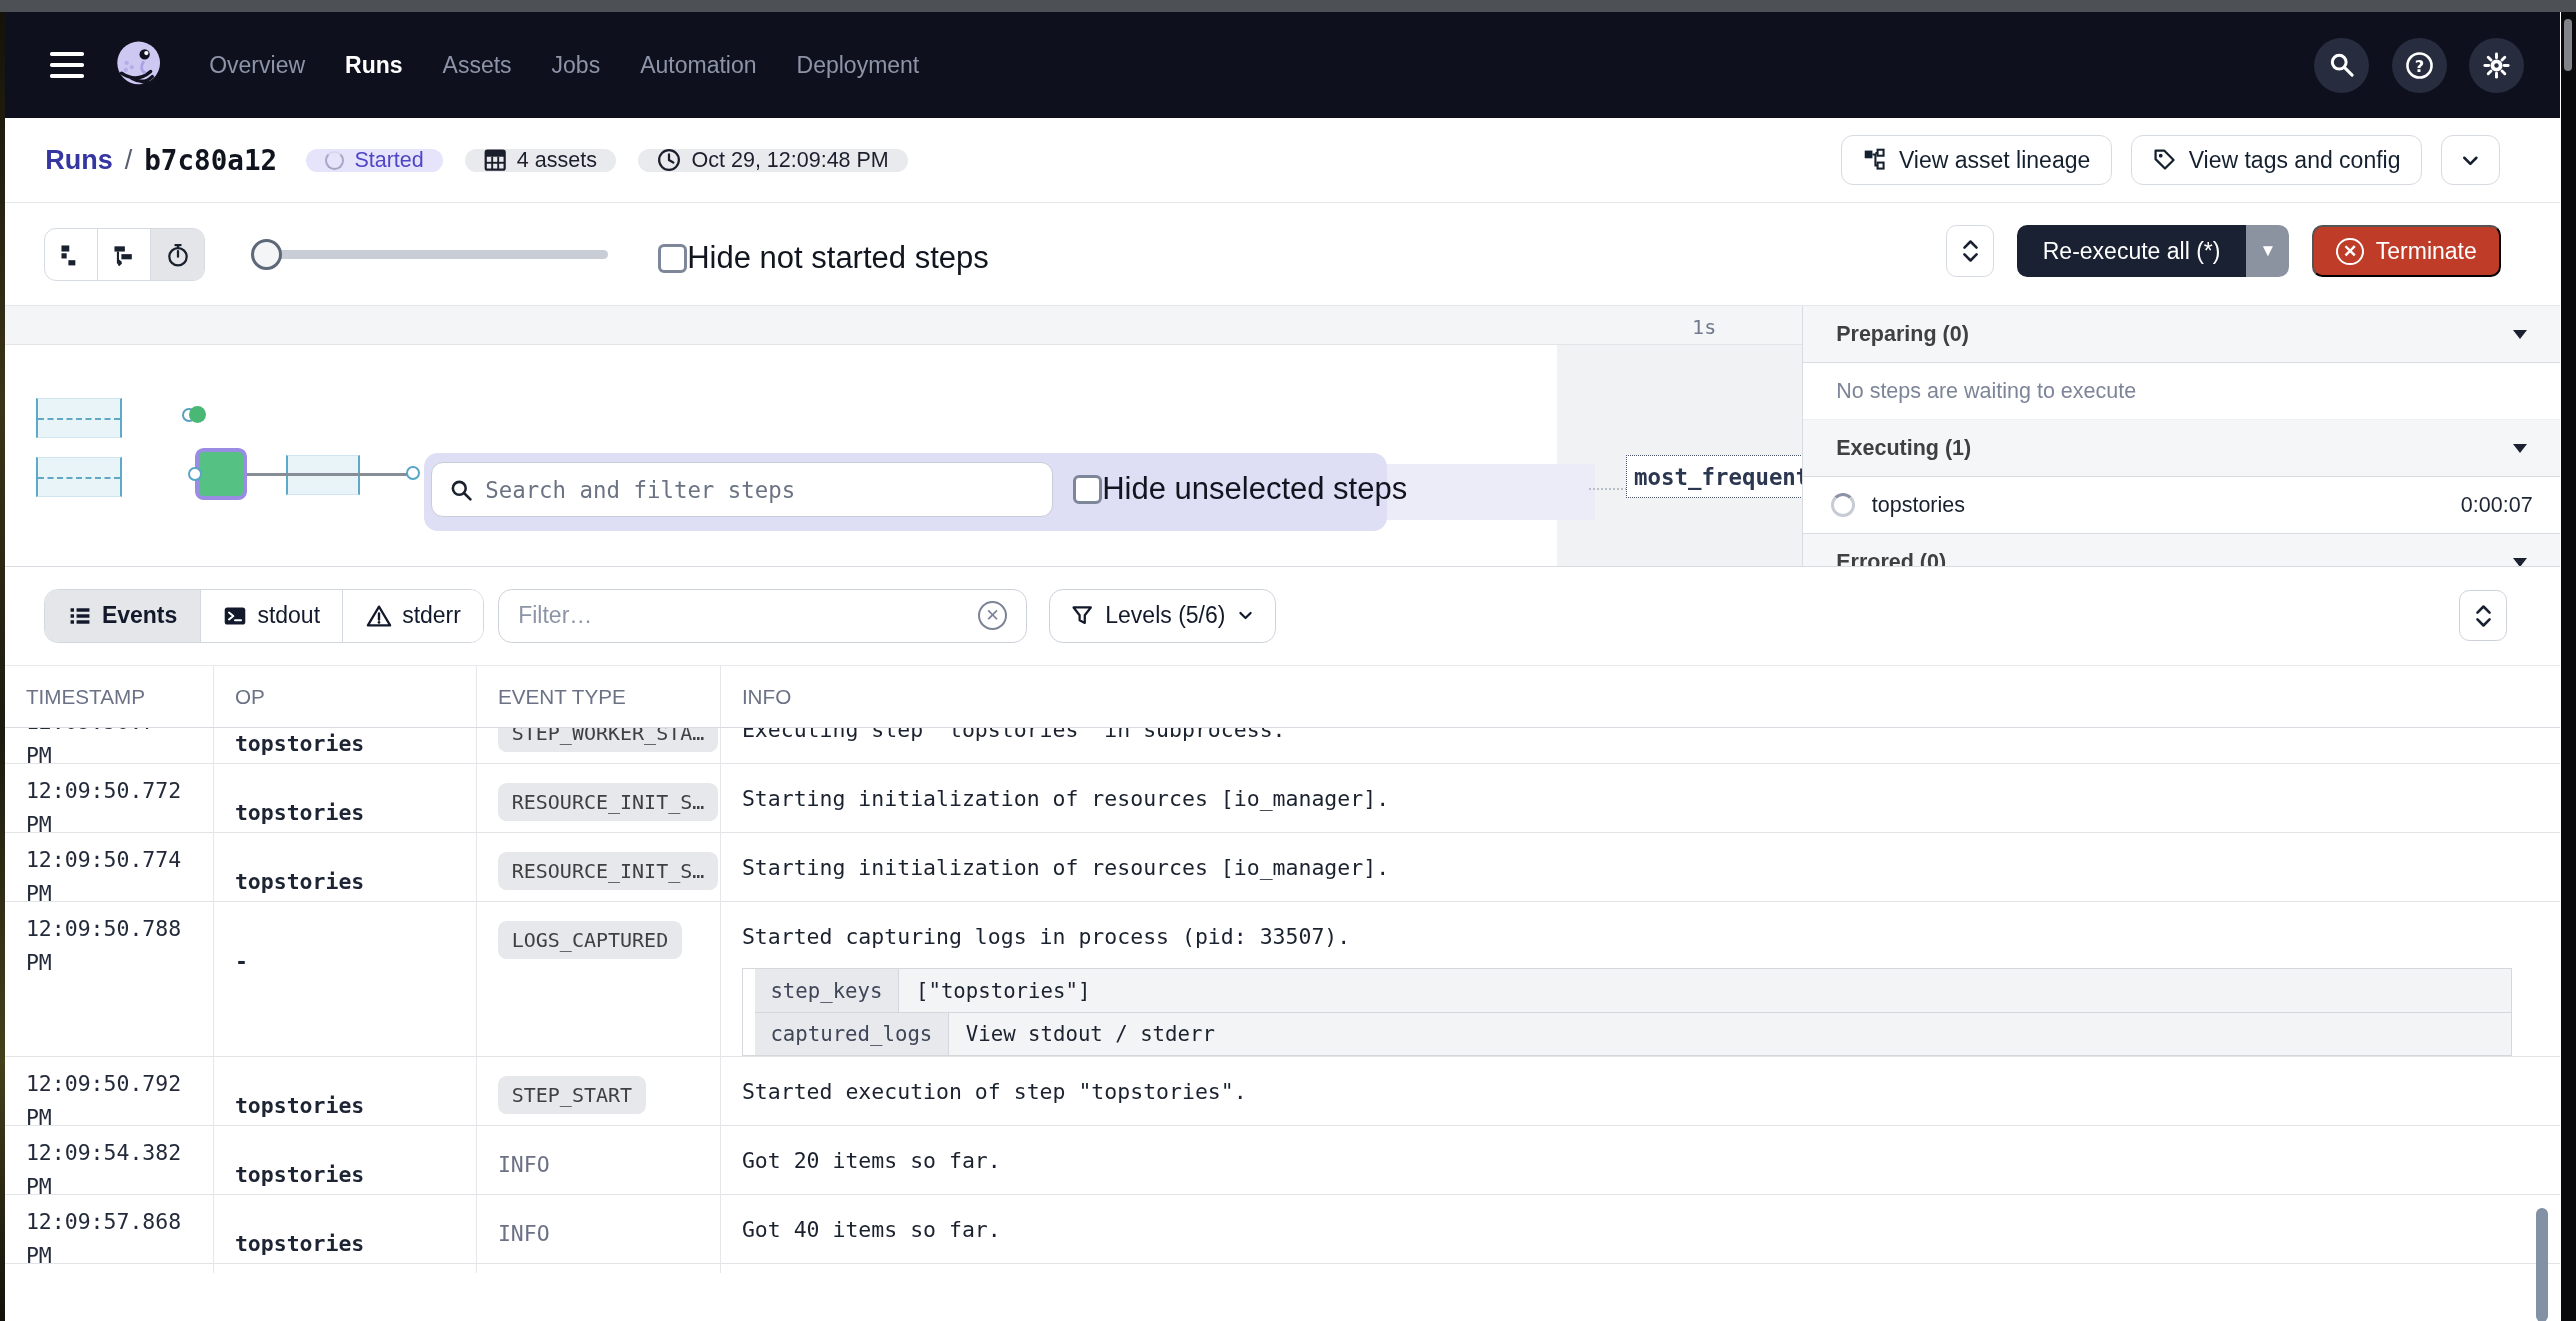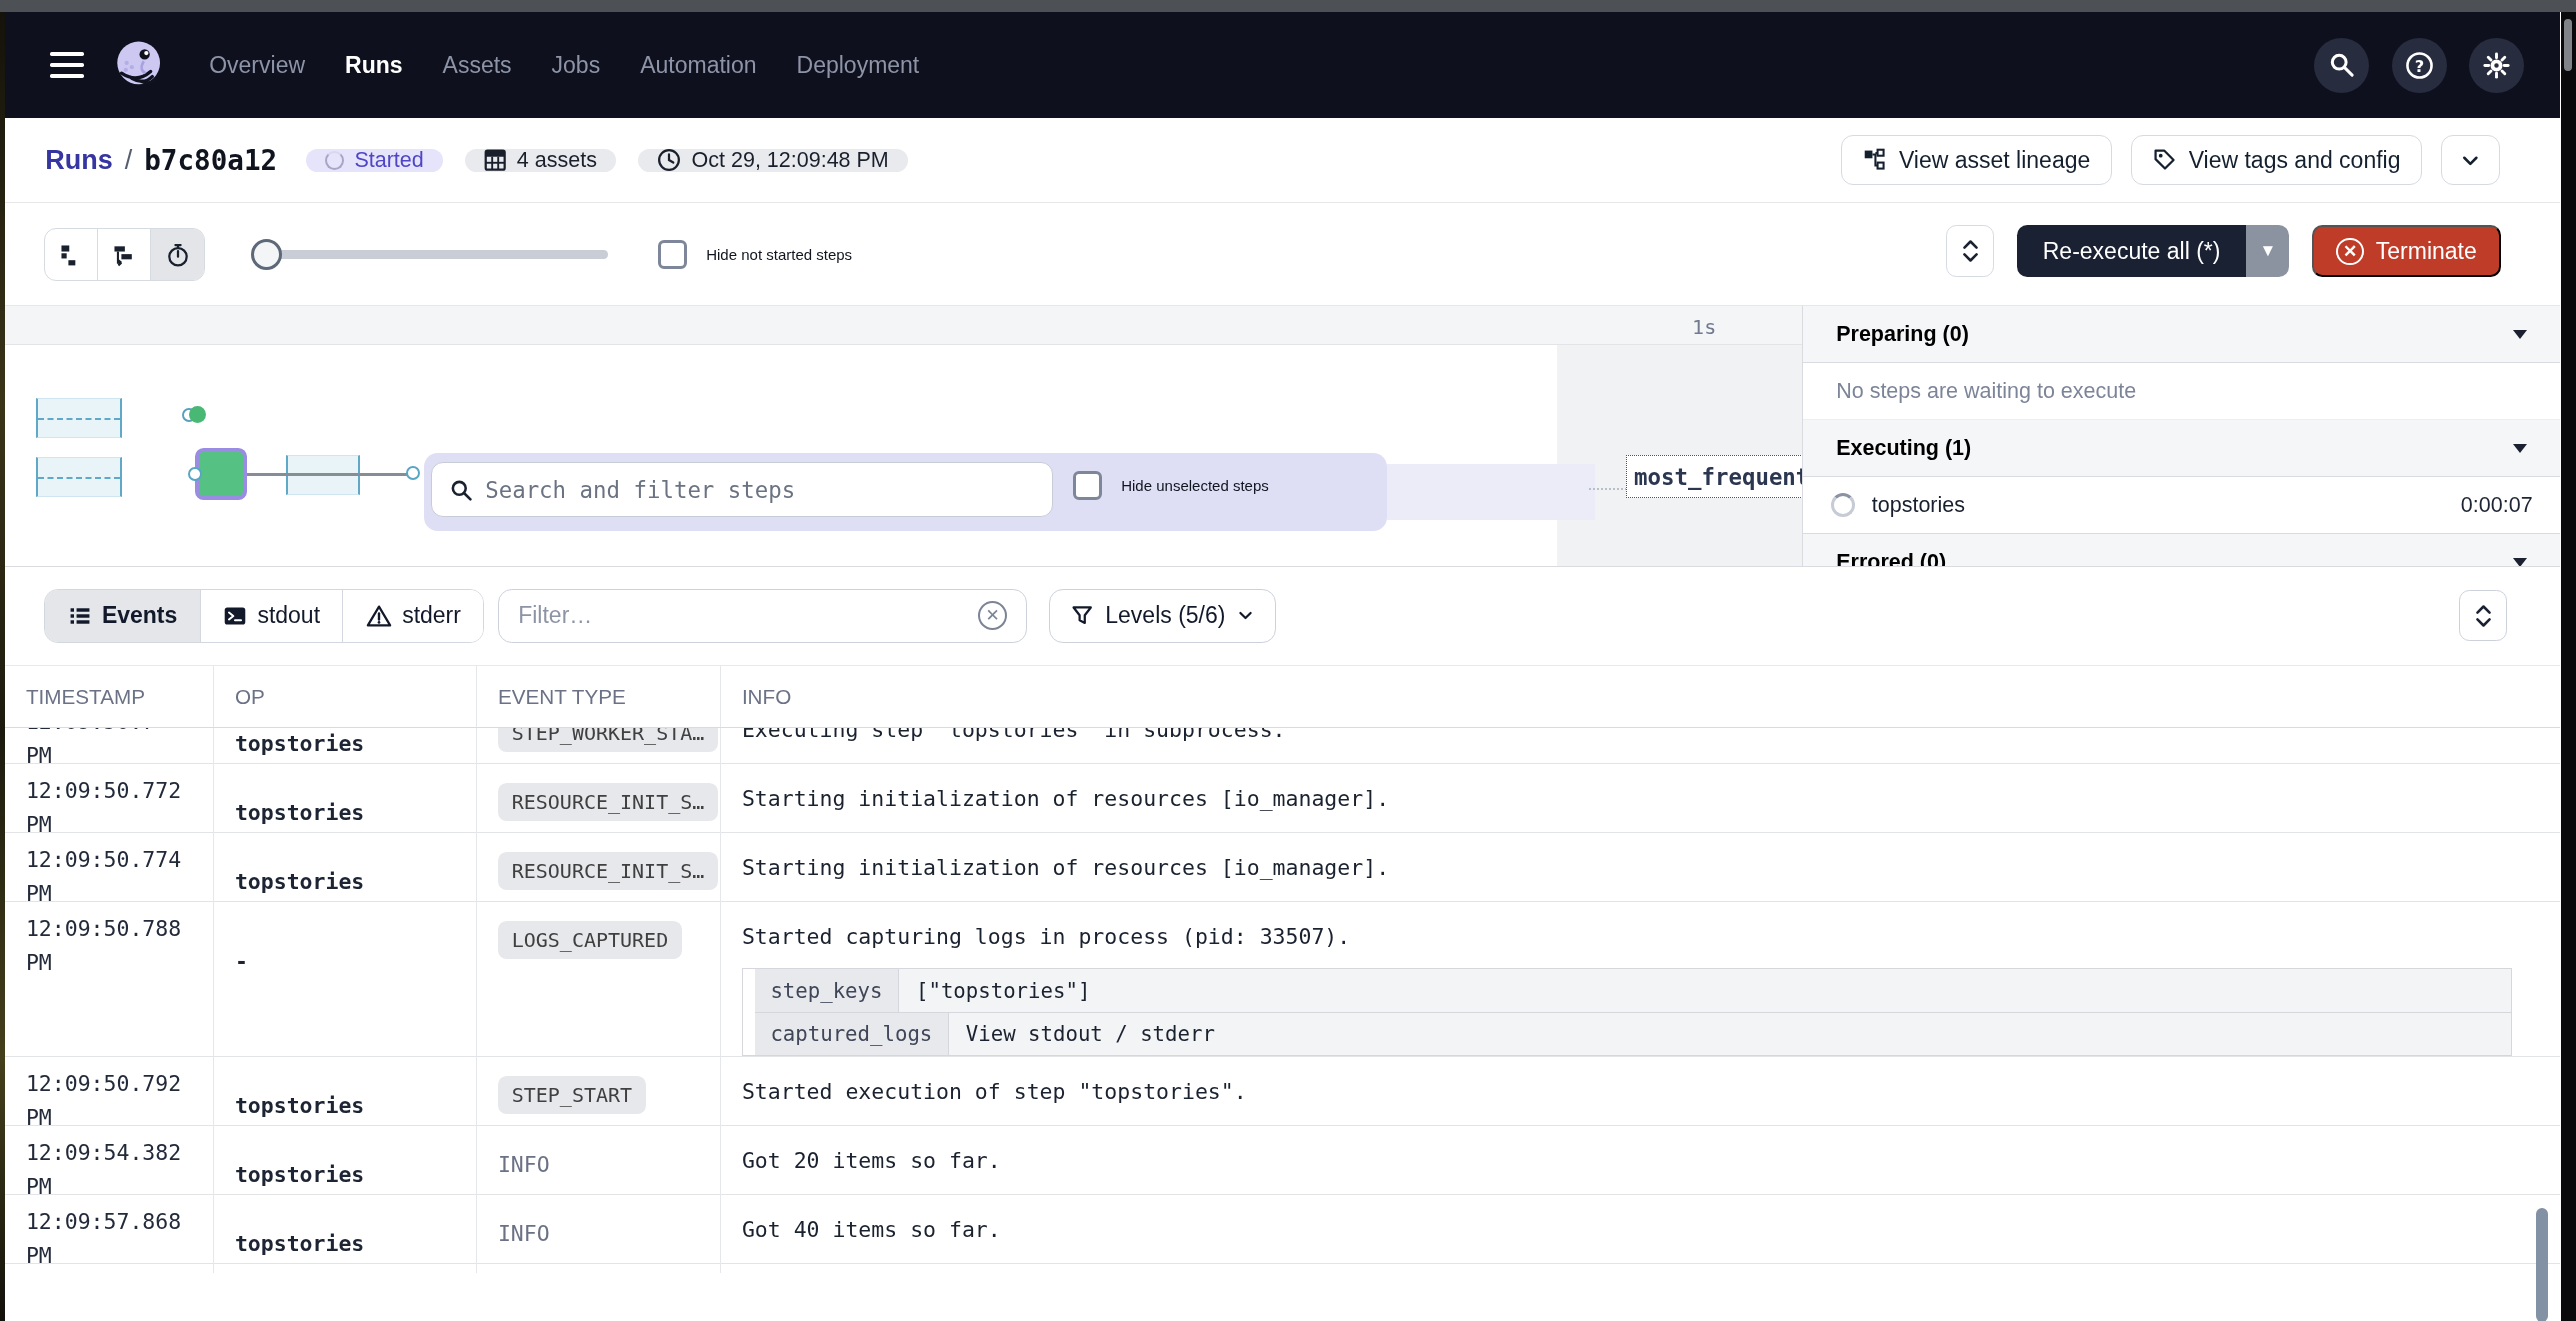--- a/index.html
+++ b/index.html
@@ -50,21 +50,21 @@
                  border-bottom:0.9px solid #e6e7ea; }
   .seg-group { position:absolute; left:39px; top:25px; height:53px; display:flex;
                border:1.7px solid #d6dae1; border-radius:12px; overflow:hidden; background:#fff; }
   .seg { width:53px; display:flex; align-items:center; justify-content:center; cursor:pointer; border-right:1.7px solid #d6dae1; color:#19202e; }
   .seg:last-child { border-right:none; }
   .seg.active { background:#e3e5e9; }
   .slider { position:absolute; left:247px; top:47px; width:356px; height:8.6px; border-radius:4.3px; background:#c9ced6; cursor:pointer; }
   .slider-knob { position:absolute; left:-1.7px; top:-11.2px; width:31px; height:31px; border-radius:50%;
                  background:#f4f5f7; border:3.4px solid #5d6878; }
   .checkbox { width:29px; height:29px; border:3.4px solid #7e8799; border-radius:6px; background:#fff; cursor:pointer; flex:none; }
-  .chk-row { position:absolute; display:flex; align-items:center; gap:19px; font-size:15px; color:#10151f; }
+  .chk-row { position:absolute; display:flex; align-items:center; font-size:31px; color:#10151f; }
   .chk-hide-notstarted { left:653px; top:37px; }
   .tb-right { position:absolute; right:59px; top:22.4px; display:flex; gap:22.4px; align-items:flex-start;margin-left:24px; }
   .updown-btn { width:48px; height:52px; border:1.7px solid #d6dae1; border-radius:10.3px; background:#fff;
                 display:flex; align-items:center; justify-content:center; cursor:pointer; }
   .reexec { display:flex; cursor:pointer; }
   .reexec-main { height:52px; background:#1a2133; color:#fff; font-size:23px; display:flex; align-items:center;
                  padding:0 26px; border-radius:10.3px 0 0 10.3px; }
   .reexec-arrow { width:43px; height:52px; background:#8b93a0; border-radius:0 10.3px 10.3px 0;
                   display:flex; align-items:center; justify-content:center; color:#fff; font-size:17px; }
   .terminate { height:52px; background:#bf3c28; color:#fff; font-size:23px; border-radius:10.3px;
@@ -105,21 +105,21 @@
                   border:1.7px solid #c8ccd6; border-radius:12px; display:flex; align-items:center; gap:12px; padding:0 17px; z-index:6; }
   .search-steps input { border:none; outline:none; flex:1; font-size:22.4px; font-family:"DejaVu Sans Mono", monospace; color:#30394c; }
   .search-steps input::placeholder { color:#6b7383; }
   .chk-hide-unselected { left:1068px; top:165px; z-index:6; }
 
   
   .steps-panel { position:absolute; left:1797px; top:0; width:758px; height:261px; background:#fff;
                  border-left:0.9px solid #d9dbe0; overflow:hidden; }
   .sp-header { position:relative; height:57px; background:#f5f6f8; border-bottom:0.9px solid #d9dbe0;
                display:flex; align-items:center; justify-content:space-between; padding:0 33px;
-               font-size:21.5px; font-weight:bold; color:#000000; cursor:pointer; }
+               font-size:21.5px; font-weight:bold; color:#404040; cursor:pointer; }
   .sp-caret { width:0; height:0; border-left:7.8px solid transparent; border-right:7.8px solid transparent; border-top:9.5px solid #1b2130; }
   .sp-empty { height:57px; display:flex; align-items:center; padding:0 33px; font-size:21.5px; color:#7c8498;
               border-bottom:0.9px solid #eceef1; background:#fff; }
   .sp-step { height:57px; display:flex; align-items:center; padding:0 27.6px; gap:17px; font-size:21.5px; color:#18202e;
              border-bottom:0.9px solid #d9dbe0; background:#fff; cursor:pointer; }
   .sp-step .elapsed { margin-left:auto; color:#1d2433; }
   .spin-md { width:24px; height:24px; border-radius:50%; border:3.4px solid #c6cbd5; border-top-color:#8a92a3; }
 
   
   .events { position:absolute; left:5.2px; top:567px; width:2555px; height:755px; background:#fff; }

